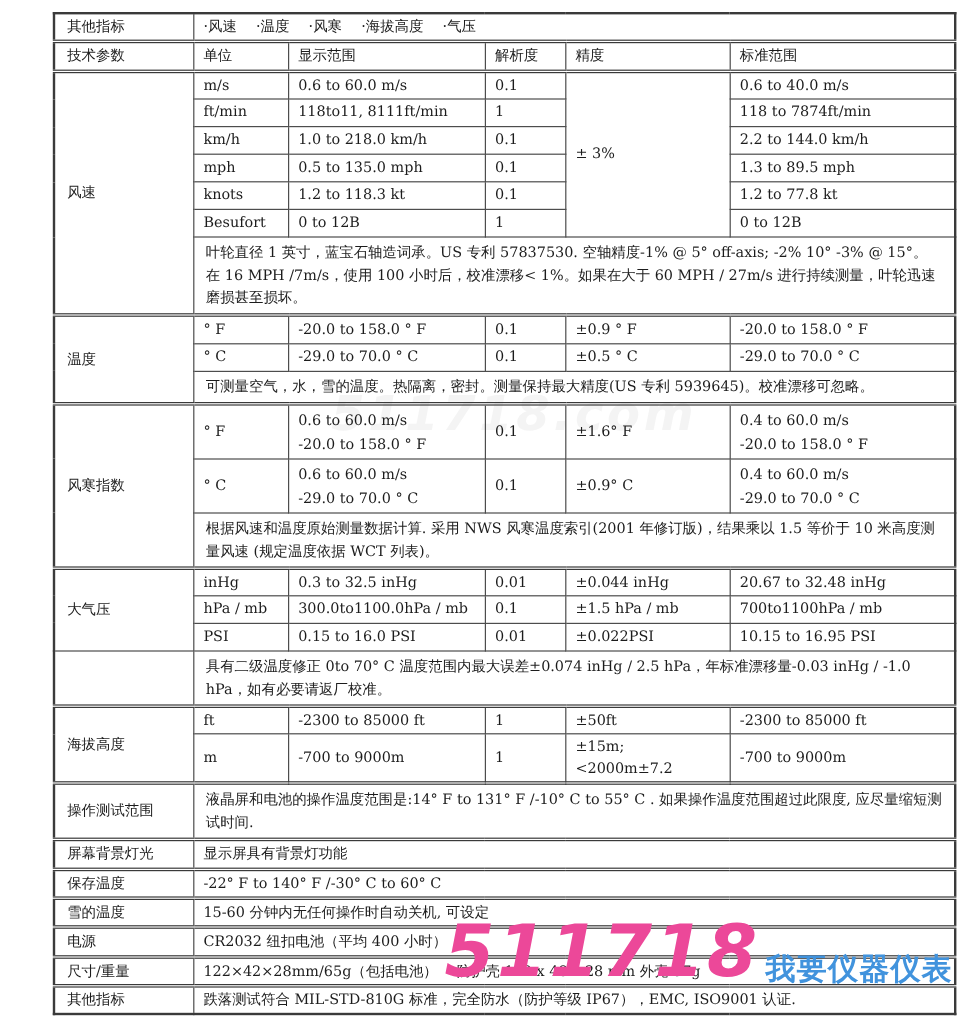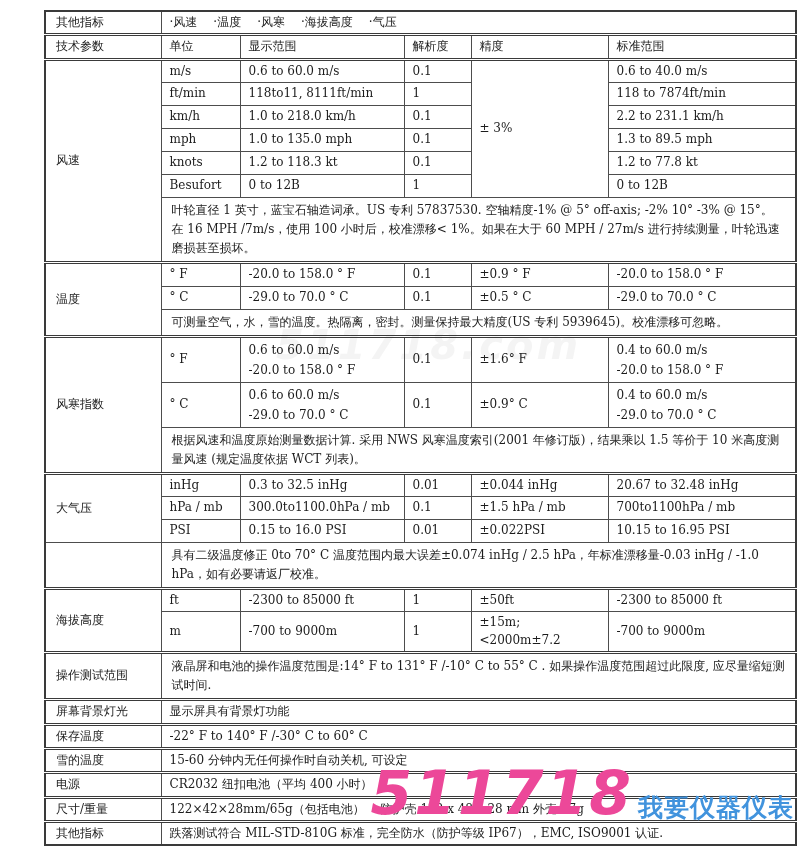--- a/index.html
+++ b/index.html
@@ -100,25 +100,25 @@
   <tr class="h23">
     <td>ft/min</td>
     <td>118to11, 8111ft/min</td>
     <td>1</td>
     <td>118 to 7874ft/min</td>
   </tr>
   <tr class="h23">
     <td>km/h</td>
     <td>1.0 to 218.0 km/h</td>
     <td>0.1</td>
-    <td>2.2 to 231.1 km/h</td>
+    <td>2.2 to 144.0 km/h</td>
   </tr>
   <tr class="h23">
     <td>mph</td>
-    <td>1.0 to 135.0 mph</td>
+    <td>0.5 to 135.0 mph</td>
     <td>0.1</td>
     <td>1.3 to 89.5 mph</td>
   </tr>
   <tr class="h23">
     <td>knots</td>
     <td>1.2 to 118.3 kt</td>
     <td>0.1</td>
     <td>1.2 to 77.8 kt</td>
   </tr>
   <tr class="h23">

